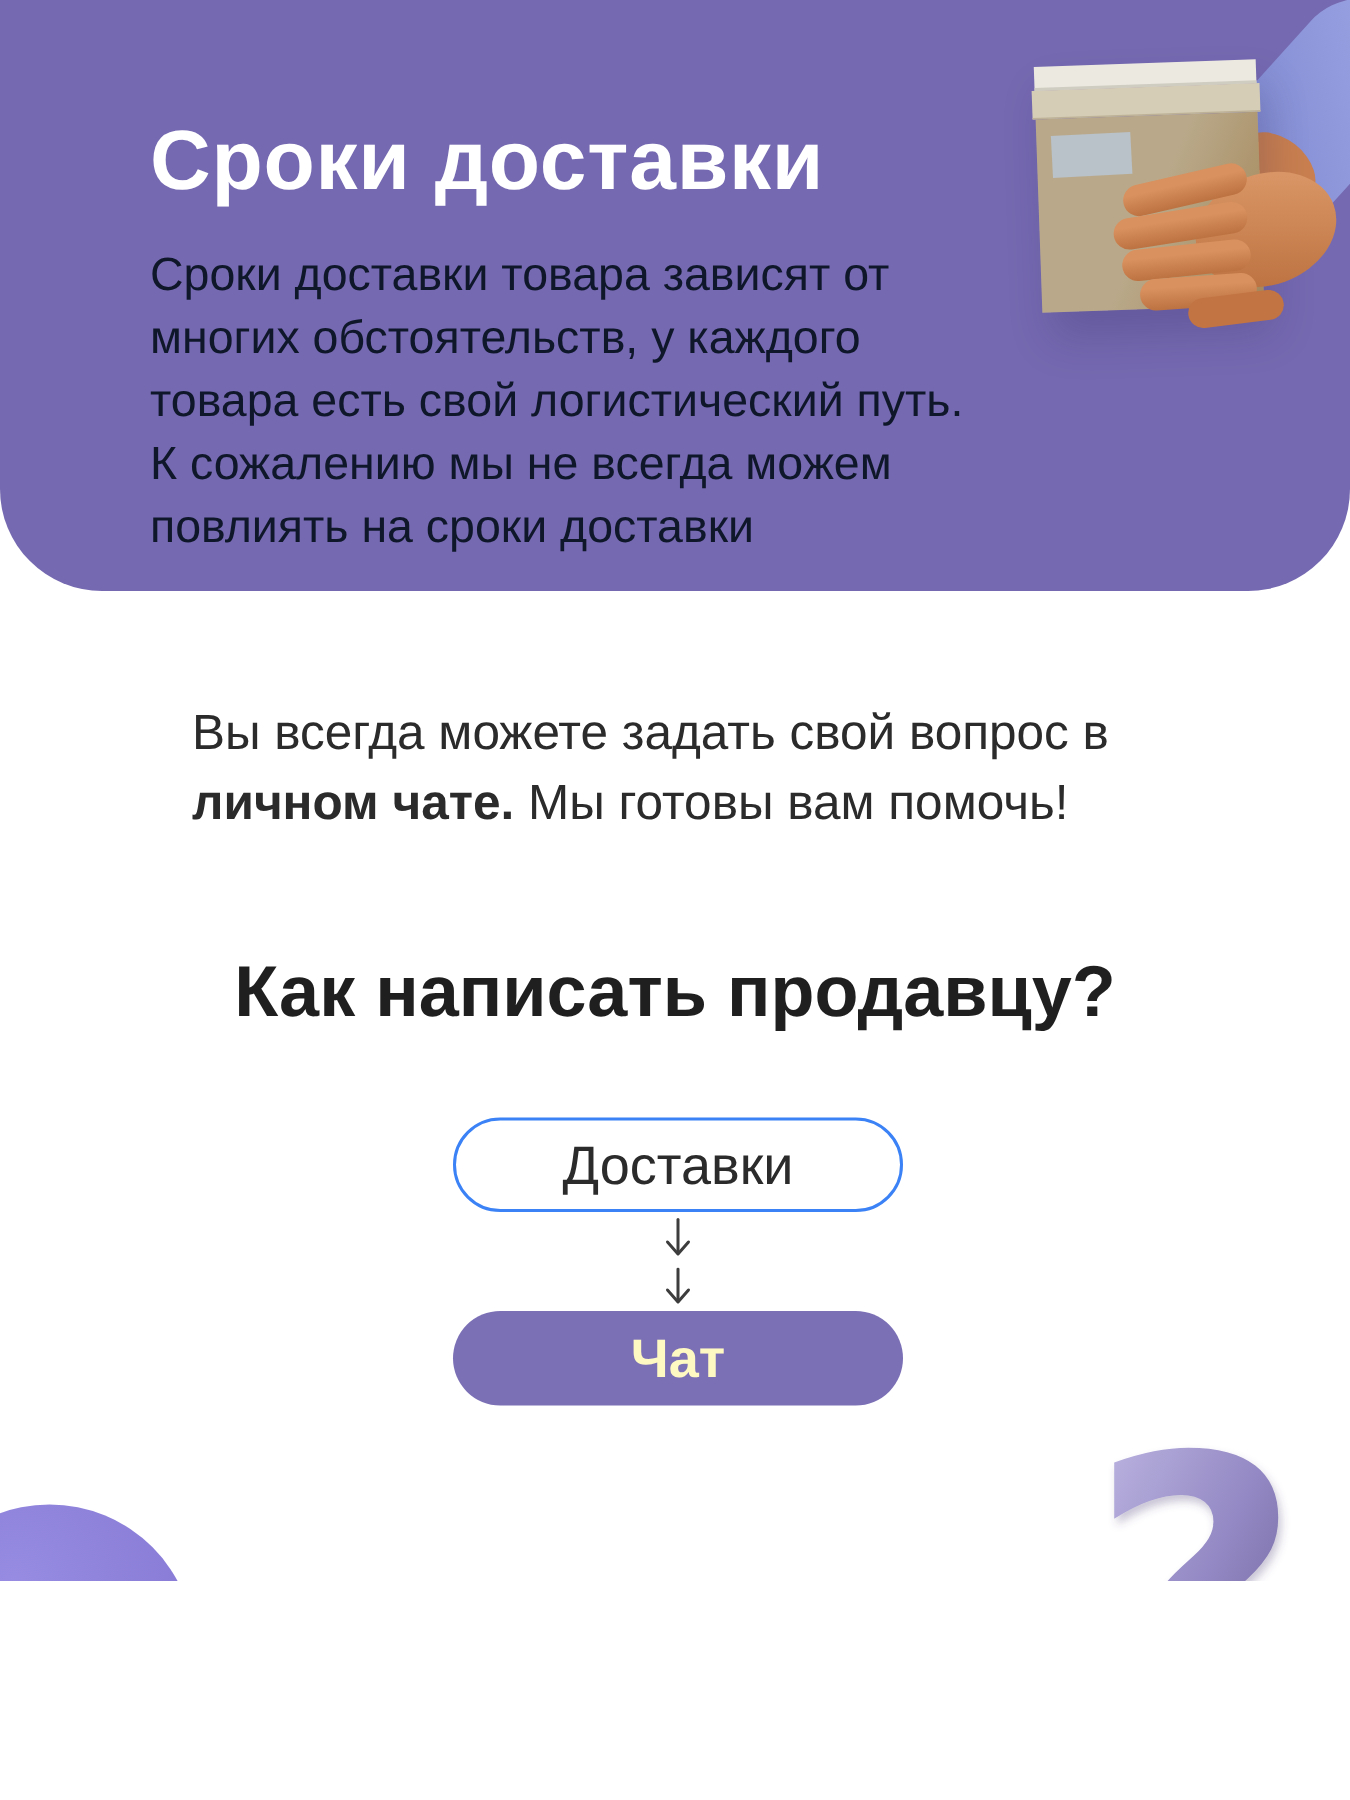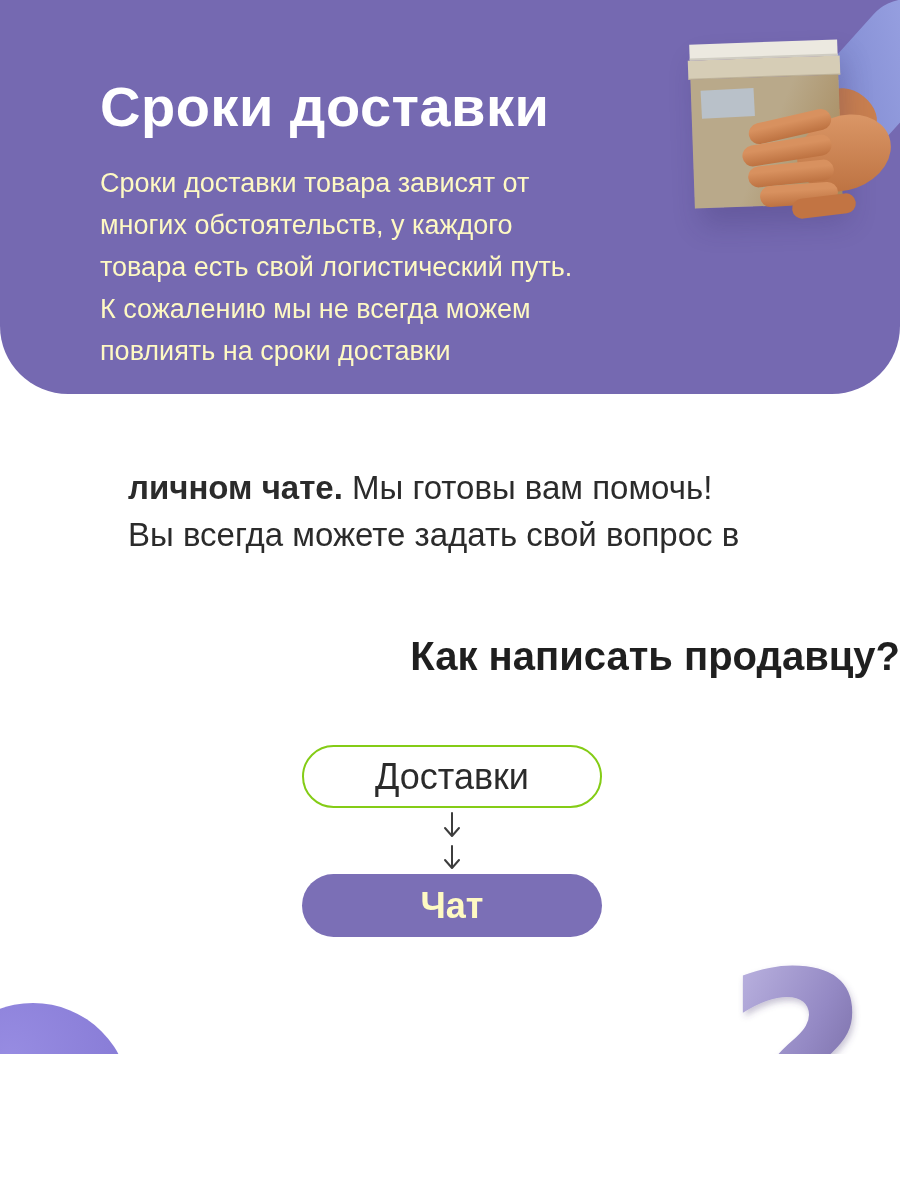--- a/index.html
+++ b/index.html
@@ -29,22 +29,22 @@
     left: 100px; top: 74px;
     color: #ffffff;
     font-size: 56px;
     font-weight: bold;
     letter-spacing: 0.5px;
   }
   .hero-body {
     position: absolute;
     left: 100px; top: 162px;
     width: 640px;
-    color: #fef9c3;
-    font-size: 27px;
+    color: #0f172a;
+    font-size: 31px;
     line-height: 42px;
     white-space: pre-line;
   }
 
   
   .illus { position: absolute; left: 0; top: 0; width: 900px; height: 394px; pointer-events: none; }
   .sleeve {
     position: absolute;
     left: 833px; top: -12px;
     width: 92px; height: 178px;
@@ -115,44 +115,44 @@
     font-size: 33px;
     line-height: 47px;
   }
   .chat-note .bold { font-weight: bold; }
 
   
   .section-heading {
     position: absolute;
     left: 0; top: 634px;
     width: 900px;
-    text-align: right;
+    text-align: center;
     color: #1f1f1f;
-    font-size: 40px;
+    font-size: 48px;
     font-weight: bold;
   }
 
   
   .flowchart {
     position: absolute;
     left: 302px; top: 745px;
     width: 300px;
     display: flex;
     flex-direction: column;
     align-items: center;
   }
   .pill {
     width: 300px; height: 63px;
     border-radius: 32px;
     display: flex; align-items: center; justify-content: center;
     font-size: 36px;
   }
   .pill.outline {
     background: #ffffff;
-    border: 2px solid #84cc16;
+    border: 2px solid #3b82f6;
     color: #2b2b2b;
   }
   .pill.filled {
     background: #7b6fb6;
     border: none;
     color: #fef9c3;
     font-weight: bold;
   }
   .arrow-gap {
     height: 35px;
@@ -197,22 +197,22 @@
         <div class="finger f1"></div>
         <div class="finger f2"></div>
         <div class="finger f3"></div>
         <div class="finger f4"></div>
         <div class="thumb"></div>
       </div>
     </div>
   </div>
 
   <div class="chat-note">
+    <div>Вы всегда можете задать свой вопрос в</div>
     <div><span class="bold">личном чате.</span><span> Мы готовы вам помочь!</span></div>
-    <div>Вы всегда можете задать свой вопрос в</div>
   </div>
 
   <div class="section-heading">Как написать продавцу?</div>
 
   <div class="flowchart">
     <div class="pill outline">
       <span>Доставки</span>
     </div>
     <div class="arrow-gap">
       <svg width="26" height="30" viewBox="0 0 26 30">

